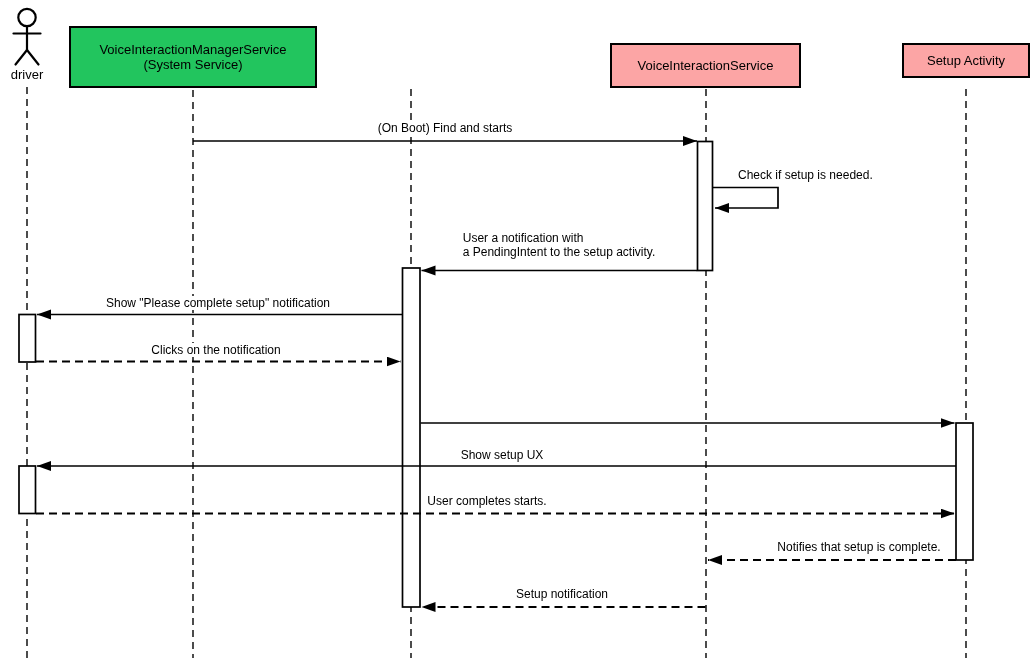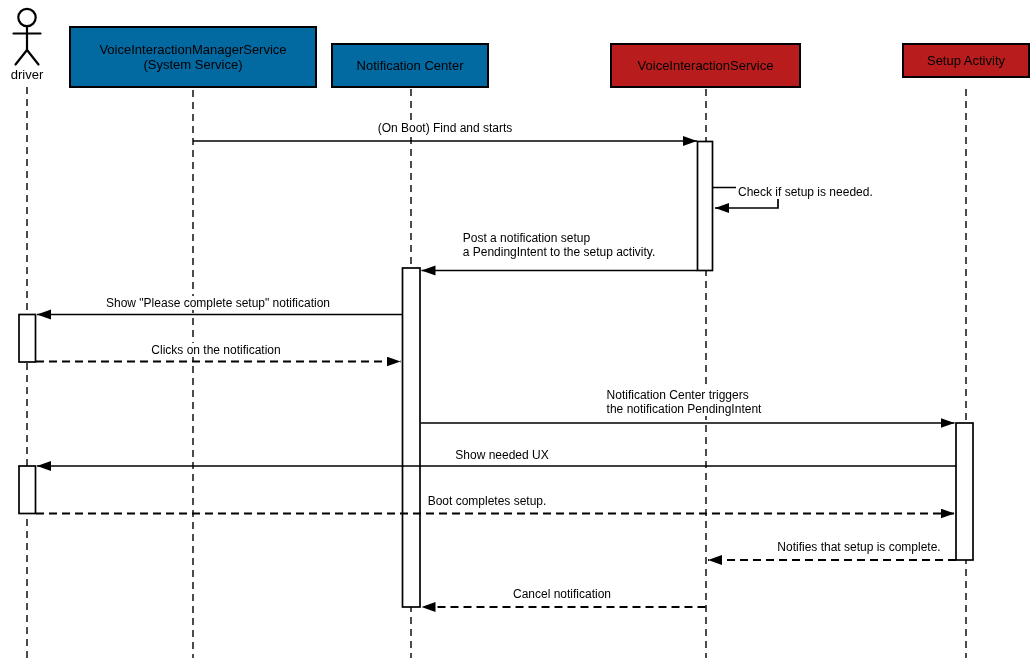--- a/index.html
+++ b/index.html
@@ -11,32 +11,32 @@
   .ll{stroke:#000;stroke-width:1.4;stroke-dasharray:7 5;fill:none;}
   .act{fill:#ffffff;stroke:#000;stroke-width:1.7;}
   .sa{stroke:#000;stroke-width:1.7;fill:none;}
   .da{stroke:#000;stroke-width:1.9;stroke-dasharray:8 5;fill:none;}
   .actor-lines{stroke:#000;stroke-width:2.2;fill:none;stroke-linecap:round;}
   .pbox{
     position:absolute;box-sizing:border-box;border:2.4px solid #000;
     display:flex;align-items:center;justify-content:center;text-align:center;
     font-size:13px;line-height:15px;white-space:pre-line;
   }
-  .pbox.cyan{background:#0369a1;}
-  .pbox.green{background:#b91c1c;}
+  .pbox.cyan{background:#22c55e;}
+  .pbox.green{background:#fca5a5;}
   .actor-label{
     position:absolute;transform:translateX(-50%);font-size:13px;line-height:14px;
     text-align:right;background:#fff;padding:0 1px;
   }
   .msg{
     position:absolute;font-size:12px;line-height:14px;white-space:pre-line;
     background:#fff;padding:0 2px;transform:translateX(-50%);text-align:right;
   }
   .msg.ml{text-align:left;}
-  .msg.noc{transform:none;margin-top:17px;}
+  .msg.noc{transform:none;}
 </style>
 </head>
 <body>
 
 <div id="stage">
 
   <svg id="canvas" width="1035" height="664" viewBox="0 0 1035 664">
     <defs>
       <marker id="ah" markerUnits="userSpaceOnUse" markerWidth="16" markerHeight="12" refX="14" refY="5" orient="auto">
         <path d="M0,0 L14,5 L0,10 Z" fill="#000"></path>
@@ -76,32 +76,29 @@
       <line class="sa" x1="420.5" y1="423" x2="954.5" y2="423" marker-end="url(#ah)"></line>
       <line class="sa" x1="956" y1="466" x2="37" y2="466" marker-end="url(#ah)"></line>
       <line class="da" x1="36" y1="513.5" x2="954.5" y2="513.5" marker-end="url(#ah)"></line>
       <line class="da" x1="956" y1="560" x2="708" y2="560" marker-end="url(#ah)"></line>
       <line class="da" x1="705.5" y1="607" x2="421.5" y2="607" marker-end="url(#ah)"></line>
     </g>
   </svg>
 
   <div class="pbox cyan" style="left:69px;top:26px;width:248px;height:62px;">VoiceInteractionManagerService
 (System Service)</div>
-  <div class="pbox cyan" style="left:331px;top:43px;width:158px;height:45px;">Notification Center</div>
   <div class="pbox green" style="left:610px;top:43px;width:191px;height:45px;">VoiceInteractionService</div>
   <div class="pbox green" style="left:902px;top:43px;width:128px;height:35px;">Setup Activity</div>
 
   <div class="actor-label" style="left:27px;top:68px;">driver</div>
 
   <div class="msg" style="left:445px;top:121px;">(On Boot) Find and starts</div>
   <div class="msg noc" style="left:736px;top:168px;">Check if setup is needed.</div>
-  <div class="msg ml" style="left:559px;top:231px;">Post a notification setup
+  <div class="msg ml" style="left:559px;top:231px;">User a notification with
 a PendingIntent to the setup activity.</div>
   <div class="msg" style="left:218px;top:296px;">Show "Please complete setup" notification</div>
   <div class="msg" style="left:216px;top:343px;">Clicks on the notification</div>
-  <div class="msg ml" style="left:684px;top:388px;">Notification Center triggers
-the notification PendingIntent</div>
-  <div class="msg" style="left:502px;top:448px;">Show needed UX</div>
-  <div class="msg" style="left:487px;top:494px;">Boot completes setup.</div>
+  <div class="msg" style="left:502px;top:448px;">Show setup UX</div>
+  <div class="msg" style="left:487px;top:494px;">User completes starts.</div>
   <div class="msg" style="left:859px;top:540px;">Notifies that setup is complete.</div>
-  <div class="msg" style="left:562px;top:587px;">Cancel notification</div>
+  <div class="msg" style="left:562px;top:587px;">Setup notification</div>
 
 </div>
 
 </body></html>

